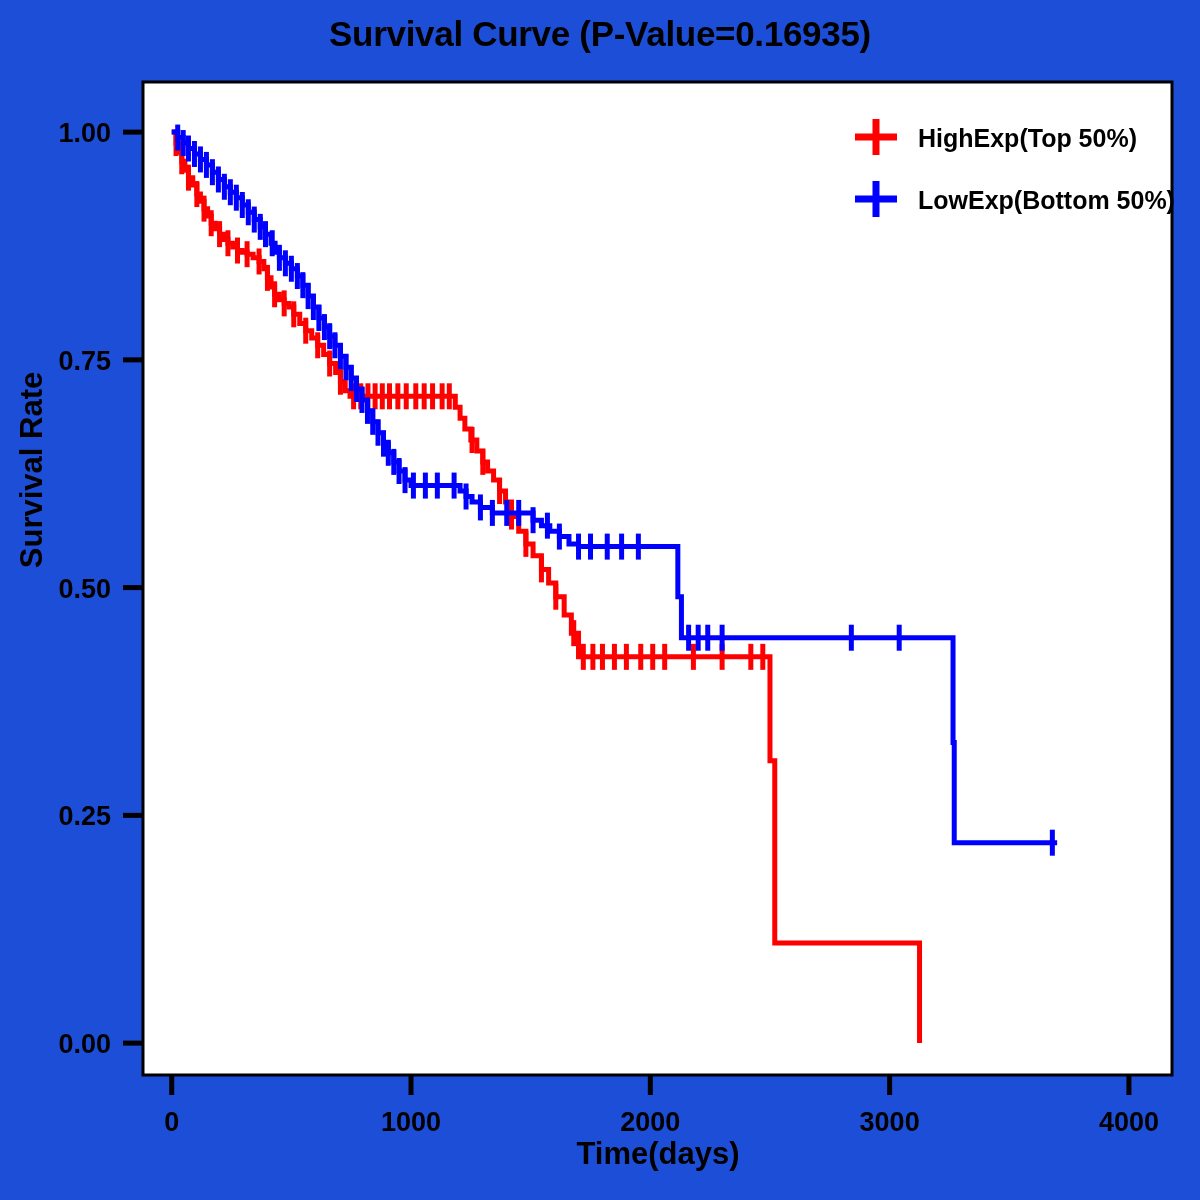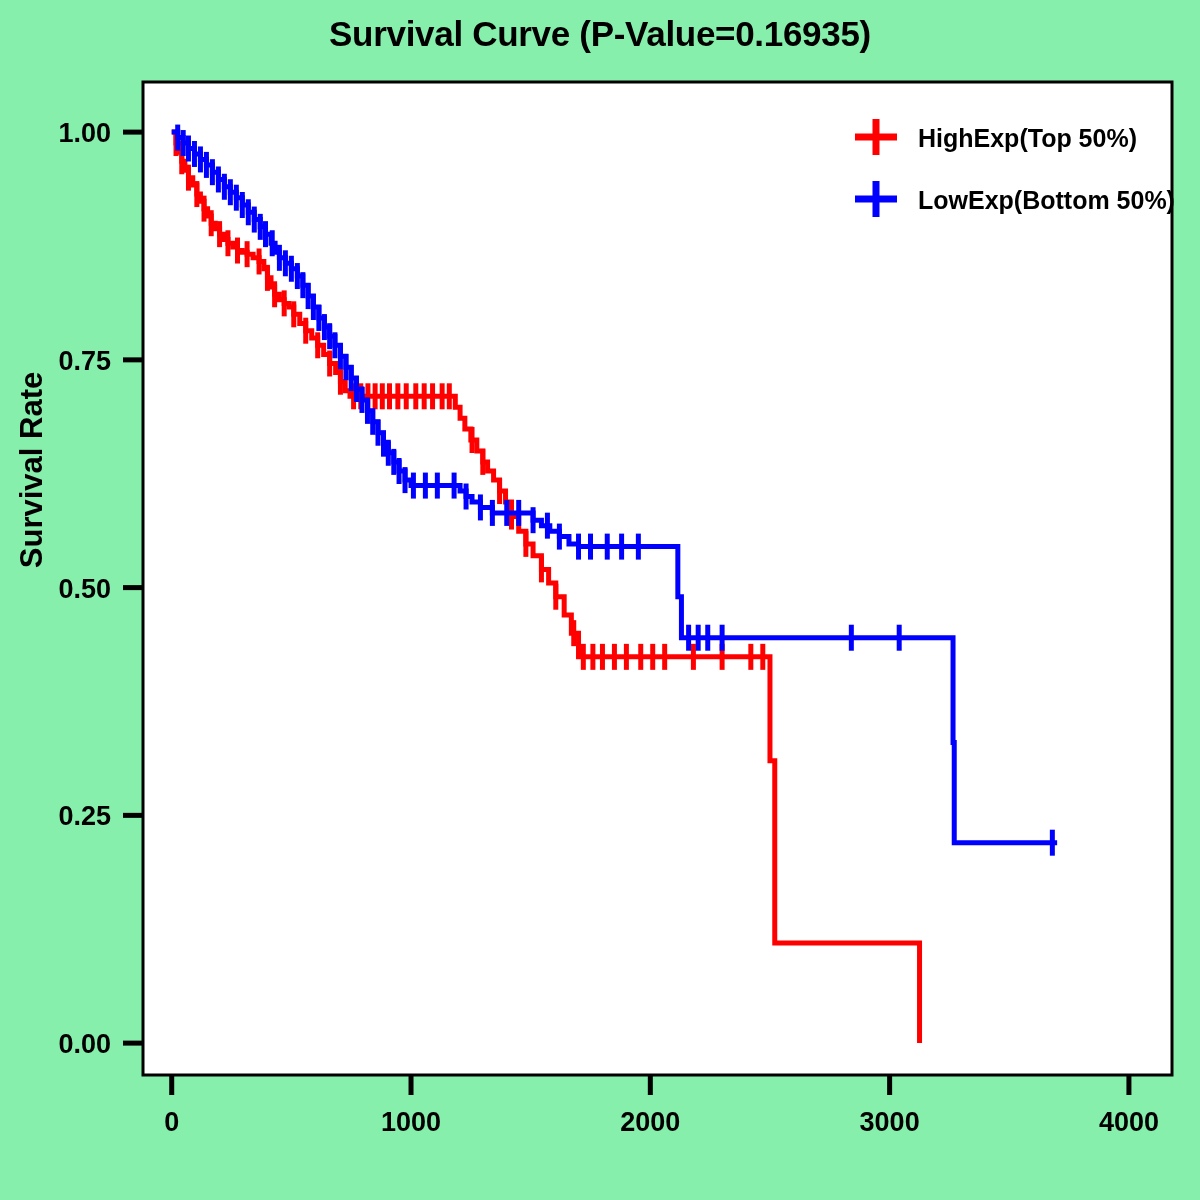--- a/index.html
+++ b/index.html
@@ -10,21 +10,21 @@
   body {
     width: 1200px;
     height: 1200px;
     font-family: "Liberation Sans", sans-serif;
     overflow: hidden;
   }
   #figure {
     position: relative;
     width: 1200px;
     height: 1200px;
-    background: #86efac;
+    background: #1d4ed8;
   }
   #chart-title {
     position: absolute;
     left: 0;
     top: 14px;
     width: 1200px;
     text-align: center;
     font-size: 35px;
     font-weight: bold;
     color: #000000;
@@ -75,20 +75,21 @@
 </style>
 </head>
 <body>
 
 <div id="figure">
 
   <div id="chart-title">Survival Curve (P-Value=0.16935)</div>
 
   <div id="ylabel">Survival Rate</div>
 
+  <div id="xlabel">Time(days)</div>
 
   <svg id="plot-svg" width="1200" height="1200">
 
     <rect id="plot-frame" x="143" y="82" width="1029" height="993" fill="#ffffff" stroke="#000000" stroke-width="3"></rect>
 
     <g id="x-ticks">
         <line x1="171.71627906976744" y1="1075" x2="171.71627906976744" y2="1095" stroke="#000" stroke-width="5"></line>
         <text x="171.71627906976744" y="1131" text-anchor="middle" class="tick-text">0</text>
         <line x1="411.0186046511628" y1="1075" x2="411.0186046511628" y2="1095" stroke="#000" stroke-width="5"></line>
         <text x="411.0186046511628" y="1131" text-anchor="middle" class="tick-text">1000</text>

